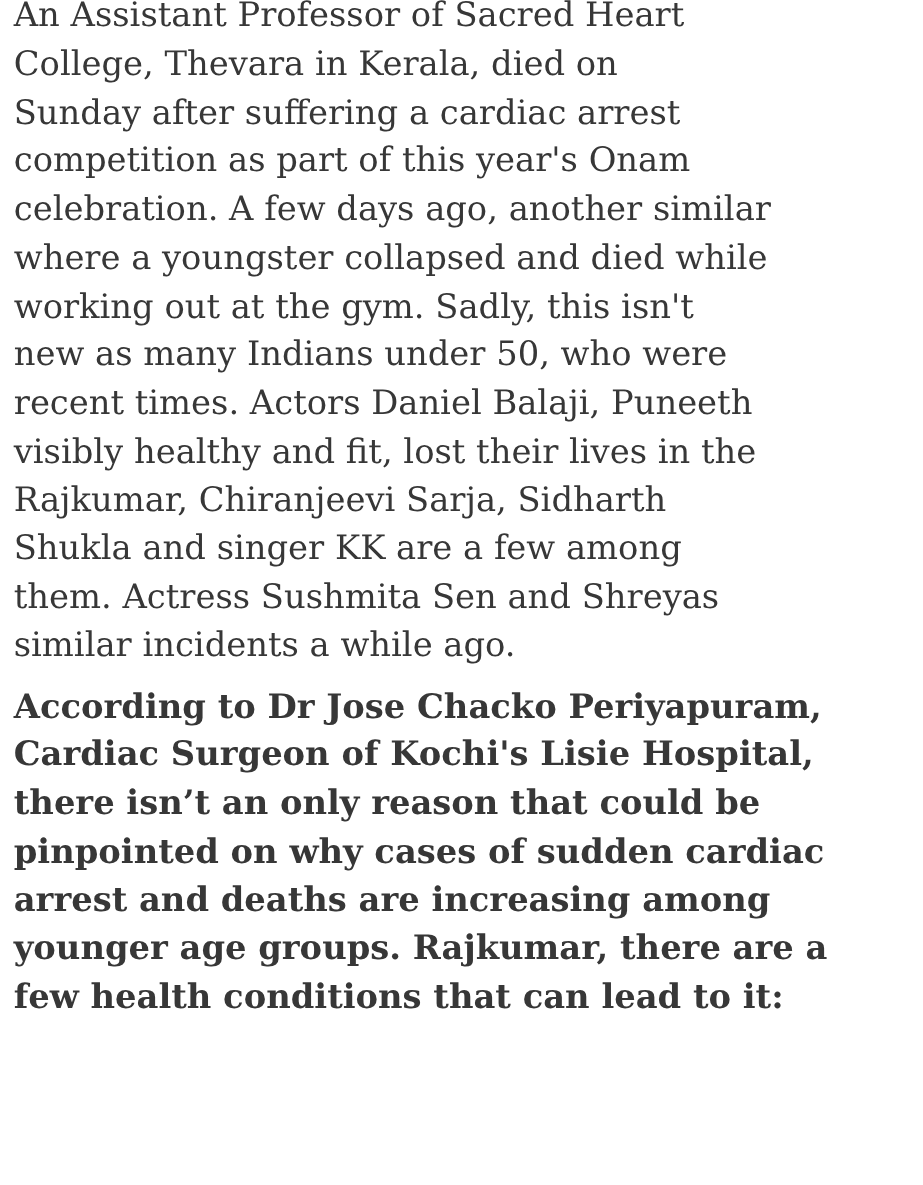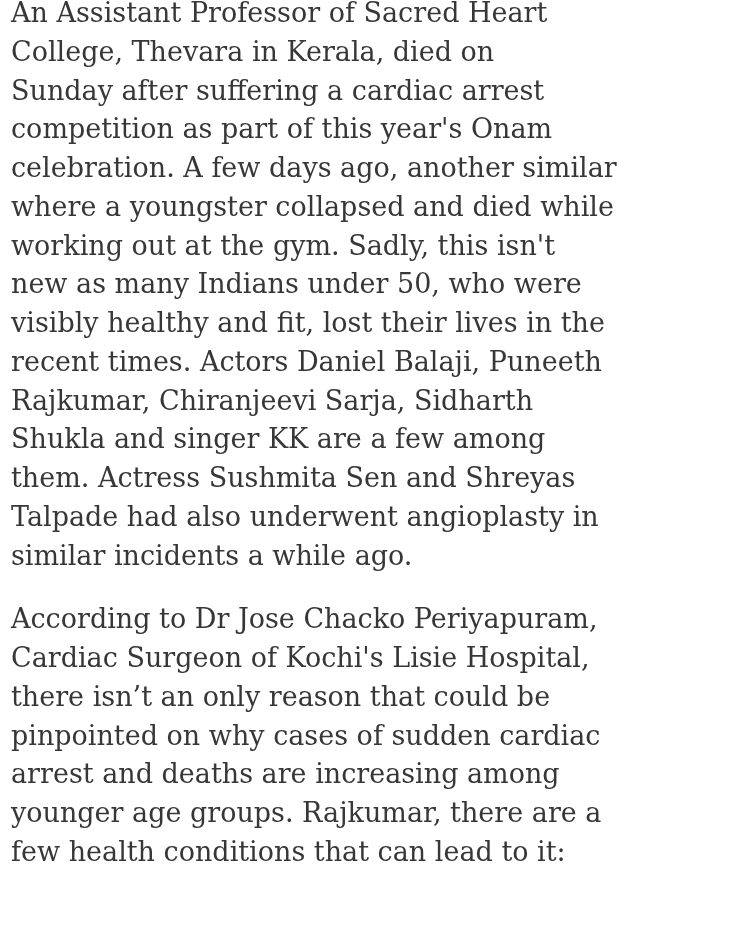--- a/index.html
+++ b/index.html
@@ -16,45 +16,45 @@
     line-height: 38.75px;
     color: #373737;
     padding-left: 11px;
     padding-right: 6px;
     margin-top: -6px;
   }
   .paragraph {
     margin: 0;
   }
   .paragraph + .paragraph {
-    margin-top: 25px;
+    margin-top: 10px;
+    font-weight: bold;
   }
   .line {
     white-space: nowrap;
   }
 </style>
 </head>
 <body style="background: rgb(255, 255, 255);">
 
 <main class="article" id="article-body" style="color: rgb(55, 55, 55);">
     <div class="paragraph">
       <div class="line">An Assistant Professor of Sacred Heart</div>
       <div class="line">College, Thevara in Kerala, died on</div>
       <div class="line">Sunday after suffering a cardiac arrest</div>
       <div class="line">competition as part of this year's Onam</div>
       <div class="line">celebration. A few days ago, another similar</div>
       <div class="line">where a youngster collapsed and died while</div>
       <div class="line">working out at the gym. Sadly, this isn't</div>
       <div class="line">new as many Indians under 50, who were</div>
+      <div class="line">recent times. Actors Daniel Balaji, Puneeth</div>
       <div class="line">visibly healthy and fit, lost their lives in the</div>
-      <div class="line">recent times. Actors Daniel Balaji, Puneeth</div>
       <div class="line">Rajkumar, Chiranjeevi Sarja, Sidharth</div>
       <div class="line">Shukla and singer KK are a few among</div>
       <div class="line">them. Actress Sushmita Sen and Shreyas</div>
-      <div class="line">Talpade had also underwent angioplasty in</div>
       <div class="line">similar incidents a while ago.</div>
     </div>
     <div class="paragraph">
       <div class="line">According to Dr Jose Chacko Periyapuram,</div>
       <div class="line">Cardiac Surgeon of Kochi's Lisie Hospital,</div>
       <div class="line">there isn’t an only reason that could be</div>
       <div class="line">pinpointed on why cases of sudden cardiac</div>
       <div class="line">arrest and deaths are increasing among</div>
       <div class="line">younger age groups. Rajkumar, there are a</div>
       <div class="line">few health conditions that can lead to it:</div>

